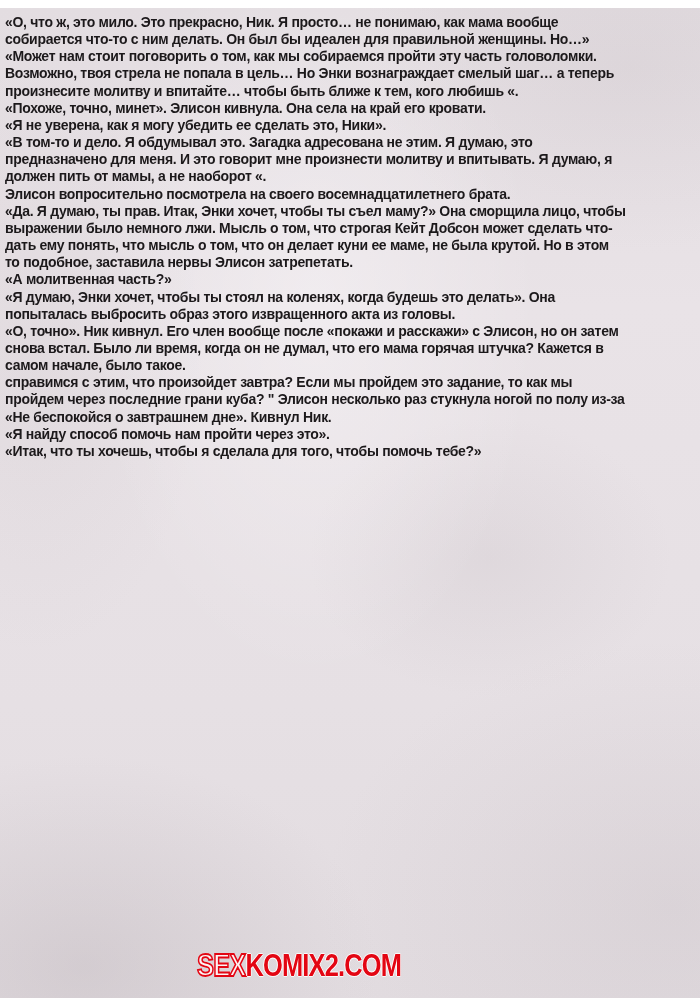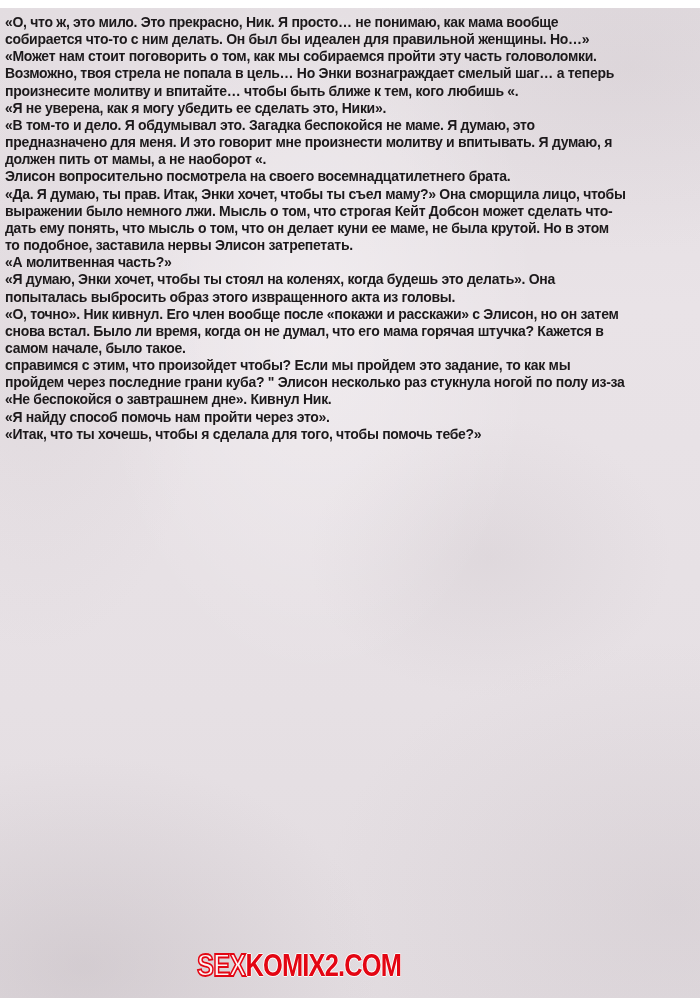--- a/index.html
+++ b/index.html
@@ -74,36 +74,37 @@
 <body>
 
 <div id="page">
 
   <div id="text-block">
     <div class="text-line">«О, что ж, это мило. Это прекрасно, Ник. Я просто… не понимаю, как мама вообще</div>
     <div class="text-line">собирается что-то с ним делать. Он был бы идеален для правильной женщины. Но…»</div>
     <div class="text-line">«Может нам стоит поговорить о том, как мы собираемся пройти эту часть головоломки.</div>
     <div class="text-line">Возможно, твоя стрела не попала в цель… Но Энки вознаграждает смелый шаг… а теперь</div>
     <div class="text-line">произнесите молитву и впитайте… чтобы быть ближе к тем, кого любишь «.</div>
+    <div class="text-line">«Похоже, точно, минет». Элисон кивнула. Она села на край его кровати.</div>
     <div class="text-line">«Я не уверена, как я могу убедить ее сделать это, Ники».</div>
-    <div class="text-line">«В том-то и дело. Я обдумывал это. Загадка беспокойся не маме. Я думаю, это</div>
+    <div class="text-line">«В том-то и дело. Я обдумывал это. Загадка адресована не этим. Я думаю, это</div>
     <div class="text-line">предназначено для меня. И это говорит мне произнести молитву и впитывать. Я думаю, я</div>
     <div class="text-line">должен пить от мамы, а не наоборот «.</div>
     <div class="text-line">Элисон вопросительно посмотрела на своего восемнадцатилетнего брата.</div>
     <div class="text-line">«Да. Я думаю, ты прав. Итак, Энки хочет, чтобы ты съел маму?» Она сморщила лицо, чтобы</div>
     <div class="text-line">выражении было немного лжи. Мысль о том, что строгая Кейт Добсон может сделать что-</div>
     <div class="text-line">дать ему понять, что мысль о том, что он делает куни ее маме, не была крутой. Но в этом</div>
     <div class="text-line">то подобное, заставила нервы Элисон затрепетать.</div>
     <div class="text-line">«А молитвенная часть?»</div>
     <div class="text-line">«Я думаю, Энки хочет, чтобы ты стоял на коленях, когда будешь это делать». Она</div>
     <div class="text-line">попыталась выбросить образ этого извращенного акта из головы.</div>
     <div class="text-line">«О, точно». Ник кивнул. Его член вообще после «покажи и расскажи» с Элисон, но он затем</div>
     <div class="text-line">снова встал. Было ли время, когда он не думал, что его мама горячая штучка? Кажется в</div>
     <div class="text-line">самом начале, было такое.</div>
-    <div class="text-line">справимся с этим, что произойдет чтобы? Если мы пройдем это задание, то как мы</div>
+    <div class="text-line">справимся с этим, что произойдет завтра? Если мы пройдем это задание, то как мы</div>
     <div class="text-line">пройдем через последние грани куба? " Элисон несколько раз стукнула ногой по полу из-за</div>
     <div class="text-line">«Не беспокойся о завтрашнем дне». Кивнул Ник.</div>
     <div class="text-line">«Я найду способ помочь нам пройти через это».</div>
     <div class="text-line">«Итак, что ты хочешь, чтобы я сделала для того, чтобы помочь тебе?»</div>
   </div>
 
   <div id="watermark">
     <span class="wm-outline">SEX</span><span class="wm-solid">KOMIX2.COM</span>
   </div>
 

